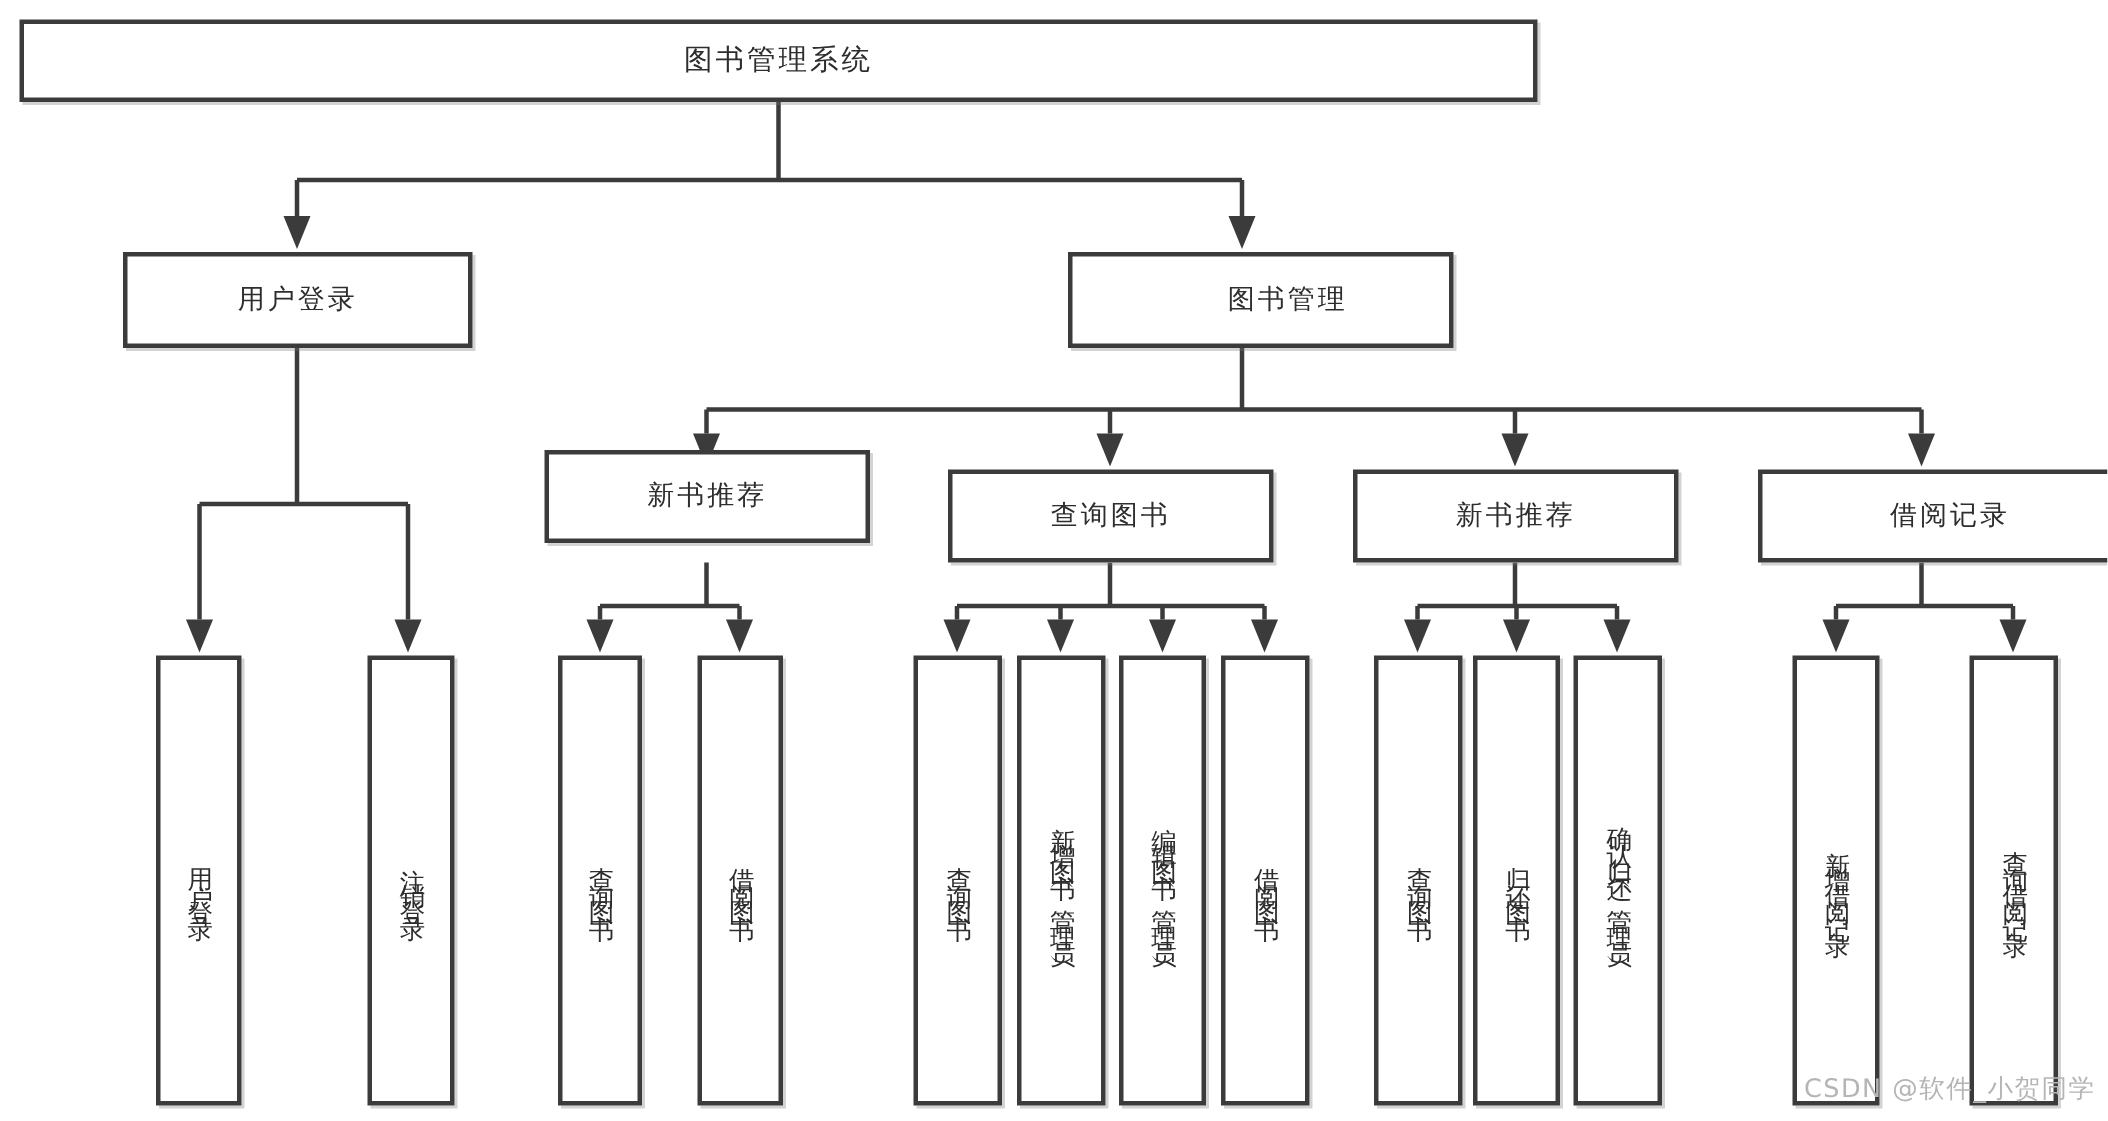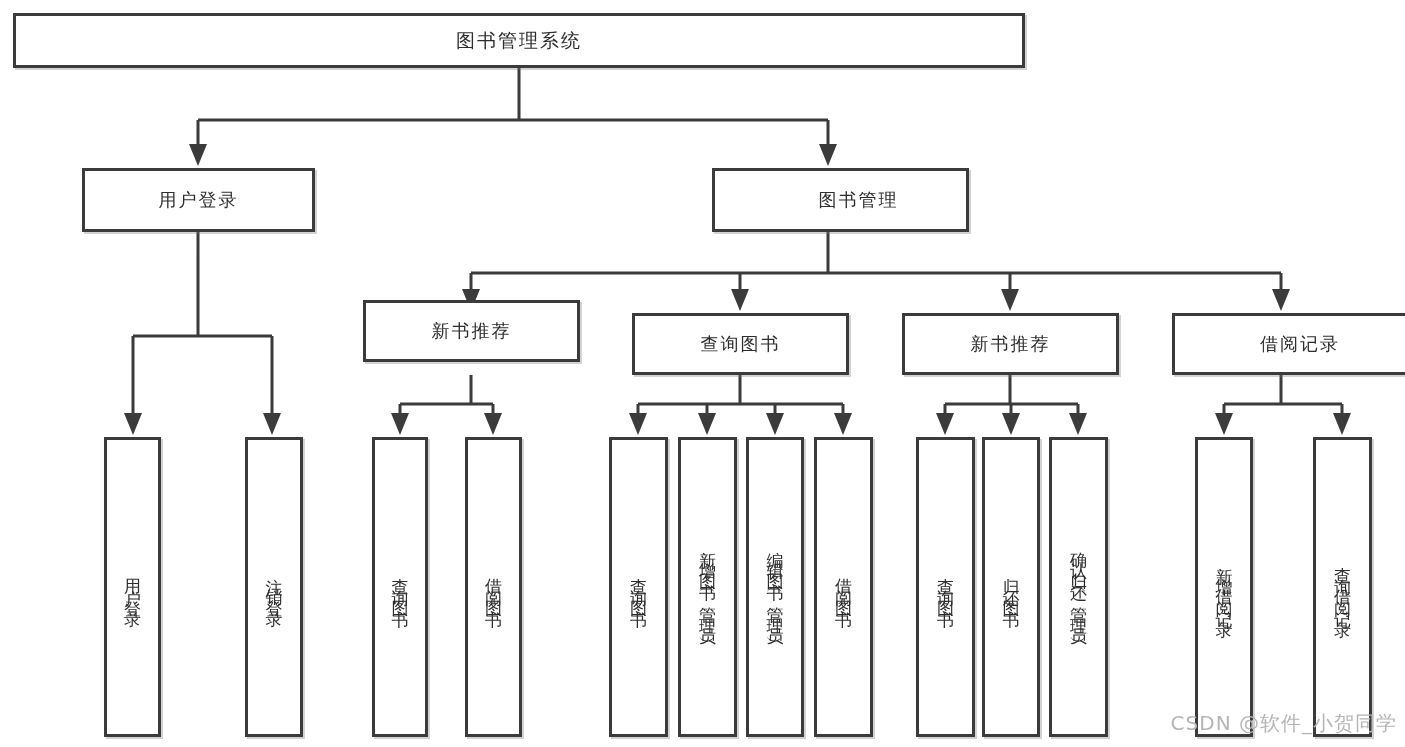--- a/index.html
+++ b/index.html
@@ -28,21 +28,21 @@
     font-size:18px;color:var(--text);letter-spacing:2px;
     white-space:nowrap;line-height:1.2;
   }
   .node.root .lbl{font-size:19px;}
   .node.leaf .lbl{
     writing-mode:vertical-rl;text-orientation:mixed;
     white-space:normal;font-size:17px;letter-spacing:11px;line-height:1;
   }
   .watermark{
     position:absolute;right:8px;bottom:10px;
-    font-size:20px;color:var(--watermark);letter-spacing:1px;white-space:nowrap;
+    font-size:17px;color:var(--watermark);letter-spacing:1px;white-space:nowrap;
   }
 </style>
 </head>
 <body>
 
 <div class="stage">
 
   <svg class="connectors" viewBox="0 0 1405 747" xmlns="http://www.w3.org/2000/svg">
 
     <path d="M519 68 V120 M198 120 H828

